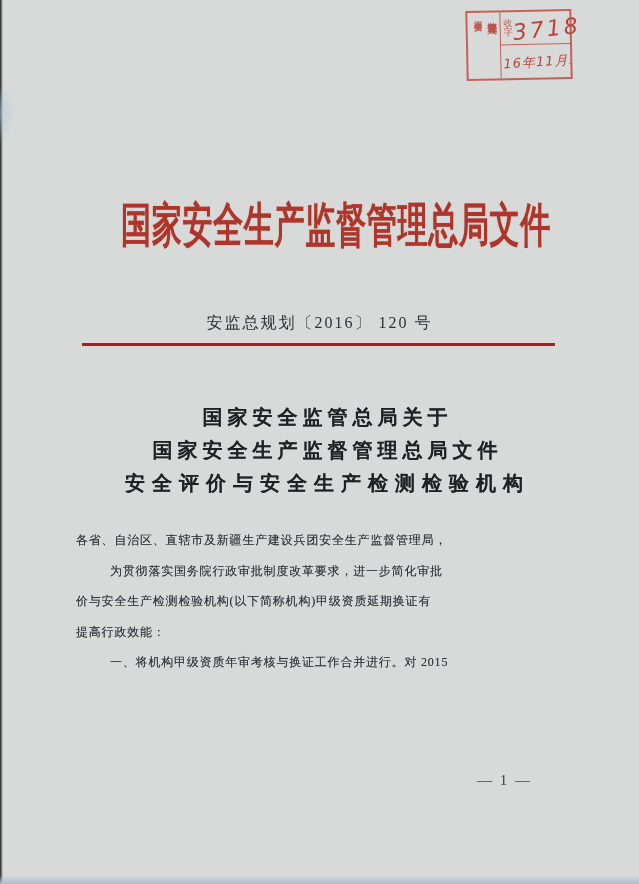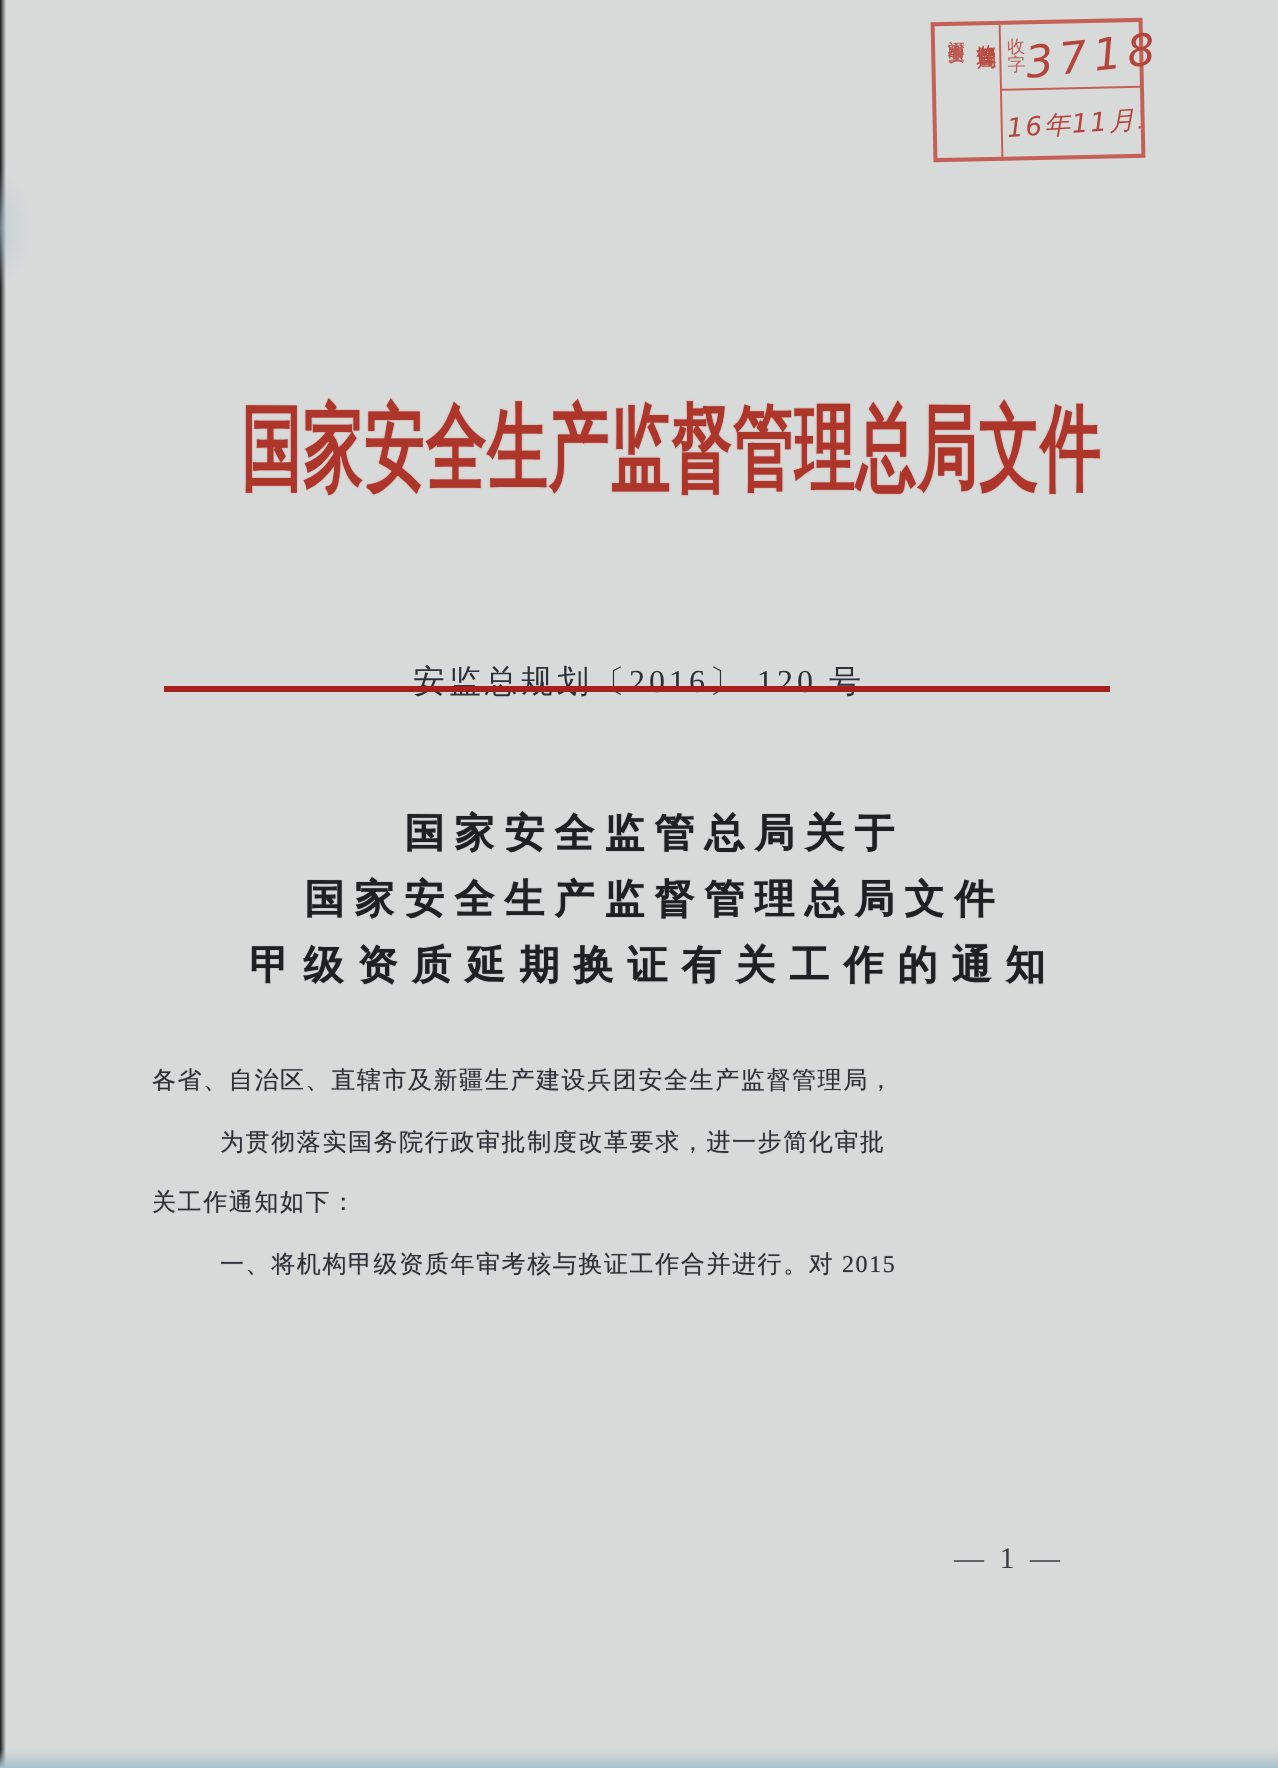--- a/index.html
+++ b/index.html
@@ -35,21 +35,21 @@
   .stamp-row-bottom{flex:1;display:flex;align-items:center;padding-left:2px;overflow:hidden;}
   .receipt-date{font-size:13px;font-family:"DejaVu Sans",sans-serif;font-style:italic;
     letter-spacing:1px;transform:rotate(-2.5deg);display:inline-block;white-space:nowrap;color:#b5443a;}
 
   
   .masthead-title{position:absolute;top:202px;left:0;width:100%;text-align:right;
     color:#ae352a;font-weight:bold;font-size:47px;line-height:1;white-space:nowrap;}
   .masthead-title .squeeze{display:inline-block;transform:scaleX(0.64);transform-origin:center;
     letter-spacing:1px;text-shadow:0 0 1px rgba(174,53,42,.6);}
   .doc-number{position:absolute;top:313px;left:0;width:100%;text-align:center;
-    font-size:16px;letter-spacing:2px;color:#2d3036;margin-top:18px;}
+    font-size:16px;letter-spacing:2px;color:#2d3036;}
   .red-rule{position:absolute;top:343px;left:82px;width:473px;height:3px;background:#a6211d;}
 
   
   .subject{position:absolute;top:401px;left:0;width:100%;text-align:center;
     font-weight:bold;font-size:20px;color:#1e2023;}
   .subject-line{line-height:33px;text-shadow:0 0 .5px rgba(30,32,35,.55);padding-left:16px;}
   .ls-a{letter-spacing:5px;}
   .ls-b{letter-spacing:5px;}
   .ls-c{letter-spacing:7px;}
 
@@ -90,25 +90,26 @@
 
   <div class="masthead-title">
     <span class="squeeze">国家安全生产监督管理总局文件</span>
   </div>
   <div class="doc-number">安监总规划〔2016〕 120 号</div>
   <div class="red-rule"></div>
 
   <div class="subject">
     <div class="subject-line ls-a">国家安全监管总局关于</div>
     <div class="subject-line ls-b">国家安全生产监督管理总局文件</div>
-    <div class="subject-line ls-c">甲级资质延期换证有关工作的通知</div>
+    <div class="subject-line ls-c">安全评价与安全生产检测检验机构</div>
   </div>
 
   <div class="body-text">
     <div class="body-line">各省、自治区、直辖市及新疆生产建设兵团安全生产监督管理局，</div>
     <div class="body-line indent">为贯彻落实国务院行政审批制度改革要求，进一步简化审批</div>
-    <div class="body-line">关工作通知如下：</div>
+    <div class="body-line">价与安全生产检测检验机构(以下简称机构)甲级资质延期换证有</div>
+    <div class="body-line">提高行政效能：</div>
     <div class="body-line indent">一、将机构甲级资质年审考核与换证工作合并进行。对 2015</div>
   </div>
 
   <div class="page-number">— 1 —</div>
 
 </div>
 
 </body></html>

